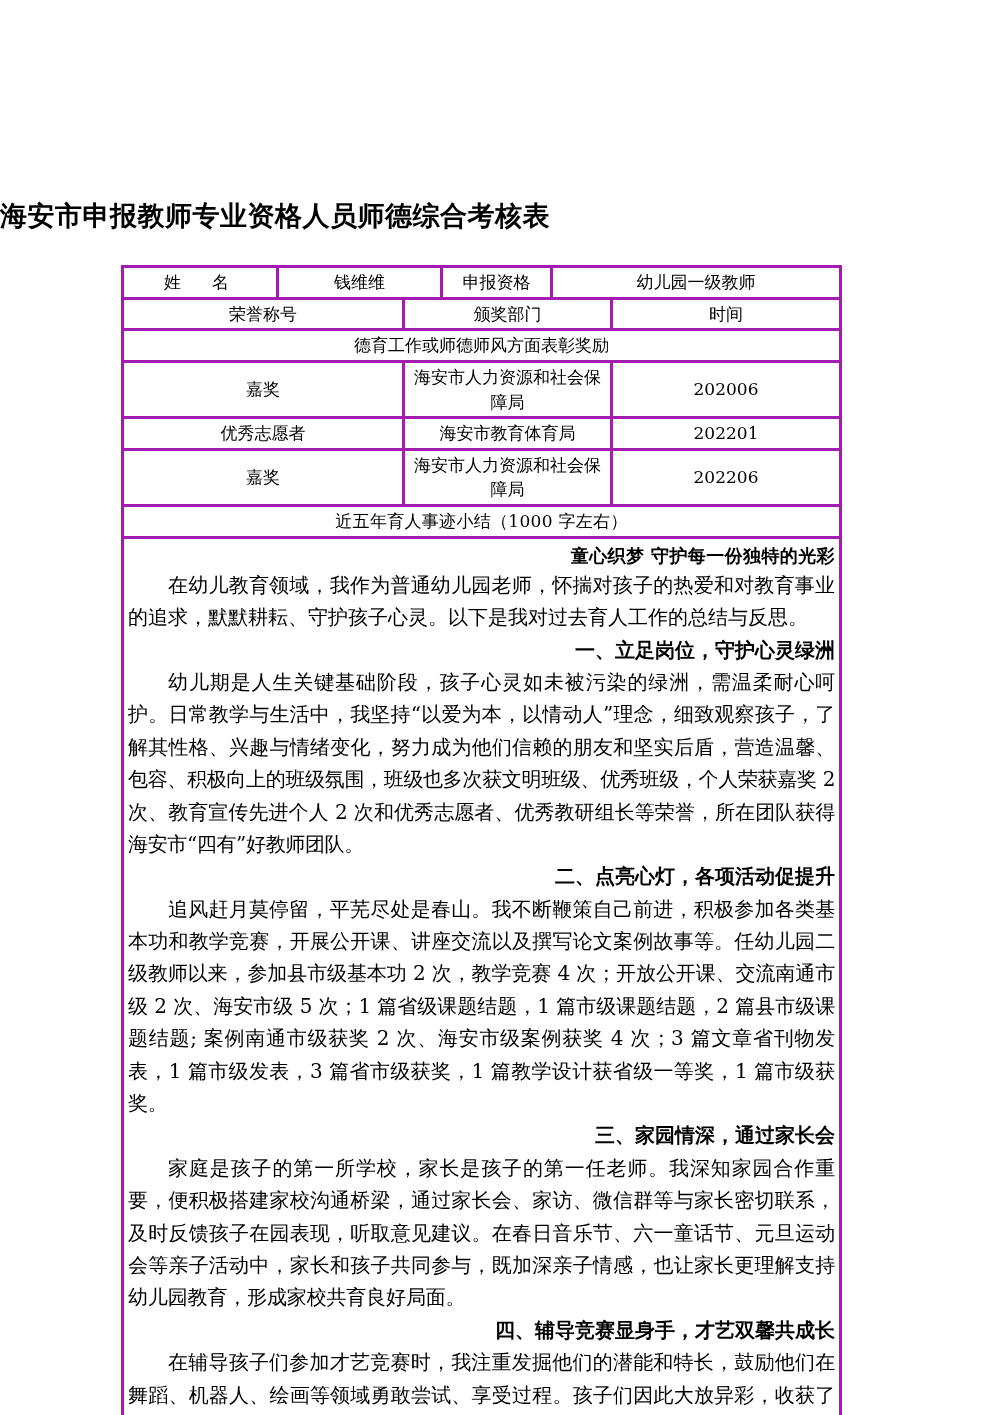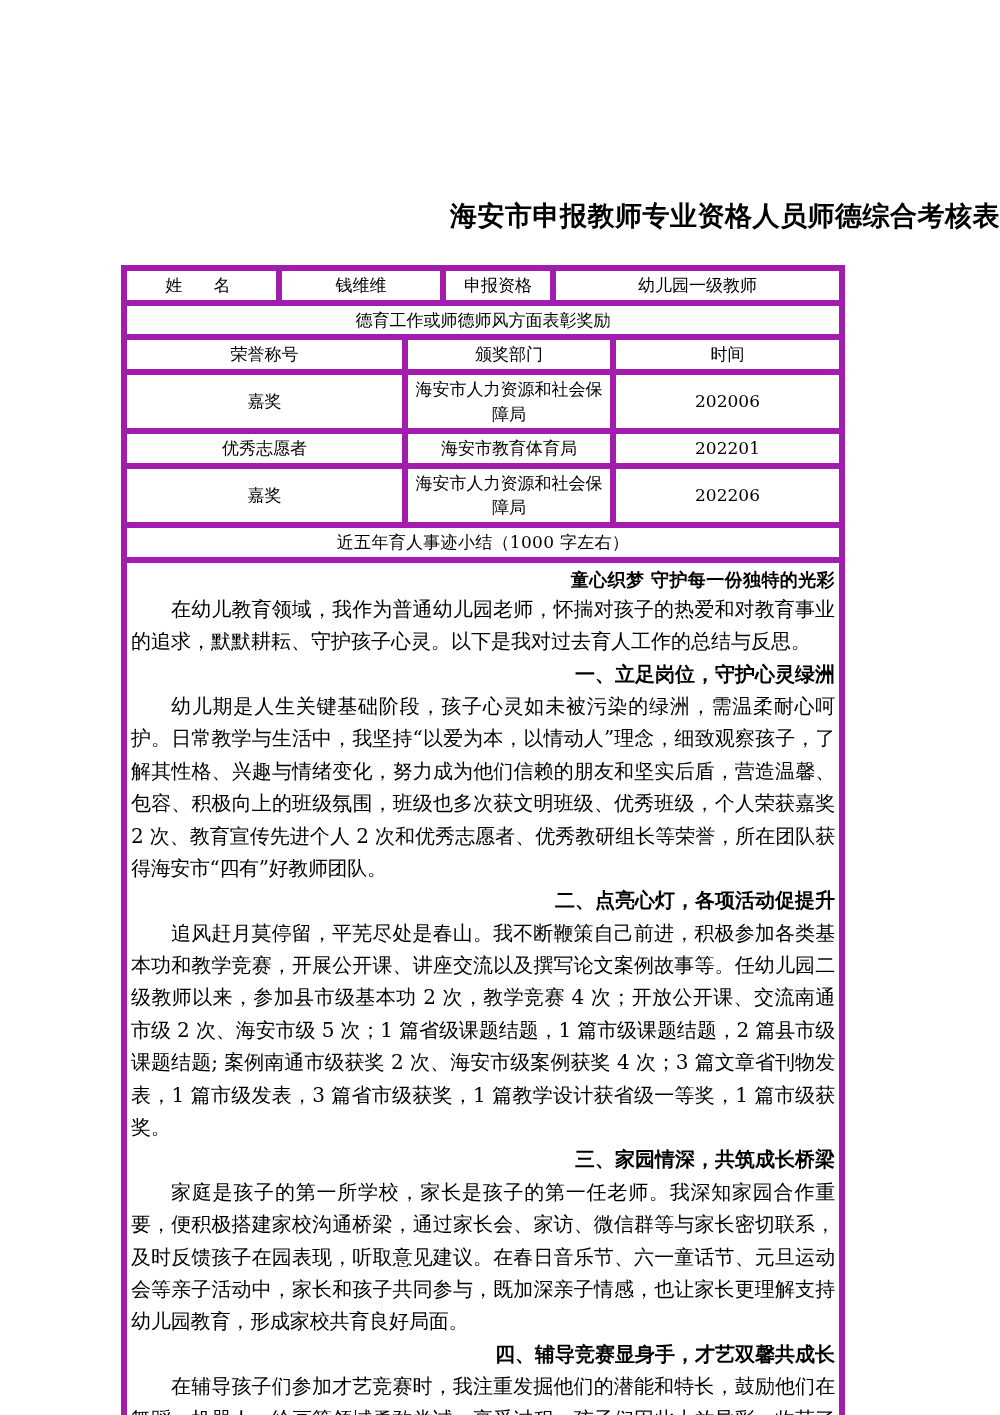--- a/index.html
+++ b/index.html
@@ -20,36 +20,36 @@
     left: 0; top: 0;
     width: 1000px;
     height: 1415px;
     background: #fff;
   }
   .doc-title {
     position: absolute;
     left: 0;
     top: 198px;
     width: 1000px;
-    text-align: right;
+    text-align: left;
     font-size: 27px;
     font-weight: bold;
     letter-spacing: 0.5px;
     font-family: "DejaVu Serif", "Liberation Serif", serif;
   }
   table.main {
     position: absolute;
     left: 121px;
     top: 265px;
     width: 718px;
     border-collapse: collapse;
     table-layout: fixed;
   }
   table.main td {
-    border: 6px solid #a21caf;
+    border: 3px solid #a21caf;
     padding: 2px 4px;
     text-align: center;
     vertical-align: middle;
     font-size: 17px;
     line-height: 1.45;
     font-family: "DejaVu Serif", "Liberation Serif", serif;
   }
   td.h-name { letter-spacing: 7px; padding-left: 7px; }
   td.two-line { line-height: 1.5; }
   td.idnum { font-size: 17.5px; letter-spacing: 0.2px; }
@@ -107,27 +107,27 @@
     <tbody>
         <tr>
       <td class="h-name">姓　名</td>
       <td colspan="2">钱维维</td>
       <td>申报资格</td>
       <td colspan="3">幼儿园一级教师</td>
     </tr>
 
 
     <tr>
-      <td colspan="7" class="section-head">德育工作或师德师风方面表彰奖励</td>
+      <td colspan="2">荣誉称号</td>
+      <td colspan="3">颁奖部门</td>
+      <td colspan="2">时间</td>
     </tr>
 
     <tr>
-      <td colspan="2">荣誉称号</td>
-      <td colspan="3">颁奖部门</td>
-      <td colspan="2">时间</td>
+      <td colspan="7" class="section-head">德育工作或师德师风方面表彰奖励</td>
     </tr>
 
     <tr>
       <td colspan="2">嘉奖</td>
       <td colspan="3">海安市人力资源和社会保障局</td>
       <td colspan="2">202006</td>
     </tr>
 
     <tr>
       <td colspan="2">优秀志愿者</td>
@@ -147,21 +147,21 @@
     </tr>
 
     <tr>
       <td colspan="7" class="body-cell">
         <p class="essay-title">童心织梦 守护每一份独特的光彩</p>
         <p class="para">在幼儿教育领域，我作为普通幼儿园老师，怀揣对孩子的热爱和对教育事业的追求，默默耕耘、守护孩子心灵。以下是我对过去育人工作的总结与反思。</p>
         <p class="para sub">一、立足岗位，守护心灵绿洲</p>
         <p class="para tight">幼儿期是人生关键基础阶段，孩子心灵如未被污染的绿洲，需温柔耐心呵护。日常教学与生活中，我坚持“以爱为本，以情动人”理念，细致观察孩子，了解其性格、兴趣与情绪变化，努力成为他们信赖的朋友和坚实后盾，营造温馨、包容、积极向上的班级氛围，班级也多次获文明班级、优秀班级，个人荣获嘉奖 2 次、教育宣传先进个人 2 次和优秀志愿者、优秀教研组长等荣誉，所在团队获得海安市“四有”好教师团队。</p>
         <p class="para sub">二、点亮心灯，各项活动促提升</p>
         <p class="para tight2">追风赶月莫停留，平芜尽处是春山。我不断鞭策自己前进，积极参加各类基本功和教学竞赛，开展公开课、讲座交流以及撰写论文案例故事等。任幼儿园二级教师以来，参加县市级基本功 2 次，教学竞赛 4 次；开放公开课、交流南通市级 2 次、海安市级 5 次；1 篇省级课题结题，1 篇市级课题结题，2 篇县市级课题结题; 案例南通市级获奖 2 次、海安市级案例获奖 4 次；3 篇文章省刊物发表，1 篇市级发表，3 篇省市级获奖，1 篇教学设计获省级一等奖，1 篇市级获奖。</p>
-        <p class="para sub">三、家园情深，共筑成长桥梁</p>
+        <p class="para sub">三、家园情深，通过家长会</p>
         <p class="para tight2">家庭是孩子的第一所学校，家长是孩子的第一任老师。我深知家园合作重要，便积极搭建家校沟通桥梁，通过家长会、家访、微信群等与家长密切联系，及时反馈孩子在园表现，听取意见建议。在春日音乐节、六一童话节、元旦运动会等亲子活动中，家长和孩子共同参与，既加深亲子情感，也让家长更理解支持幼儿园教育，形成家校共育良好局面。</p>
         <p class="para sub">四、辅导竞赛显身手，才艺双馨共成长</p>
         <p class="para tight2">在辅导孩子们参加才艺竞赛时，我注重发掘他们的潜能和特长，鼓励他们在舞蹈、机器人、绘画等领域勇敢尝试、享受过程。孩子们因此大放异彩，收获了自信和成就感。 2020 年 11 月辅导幼儿参加南通市第二届“锐思杯”快乐体擦</p>
       </td>
     </tr>
 
   </tbody>
     </table>
 </div>
 

